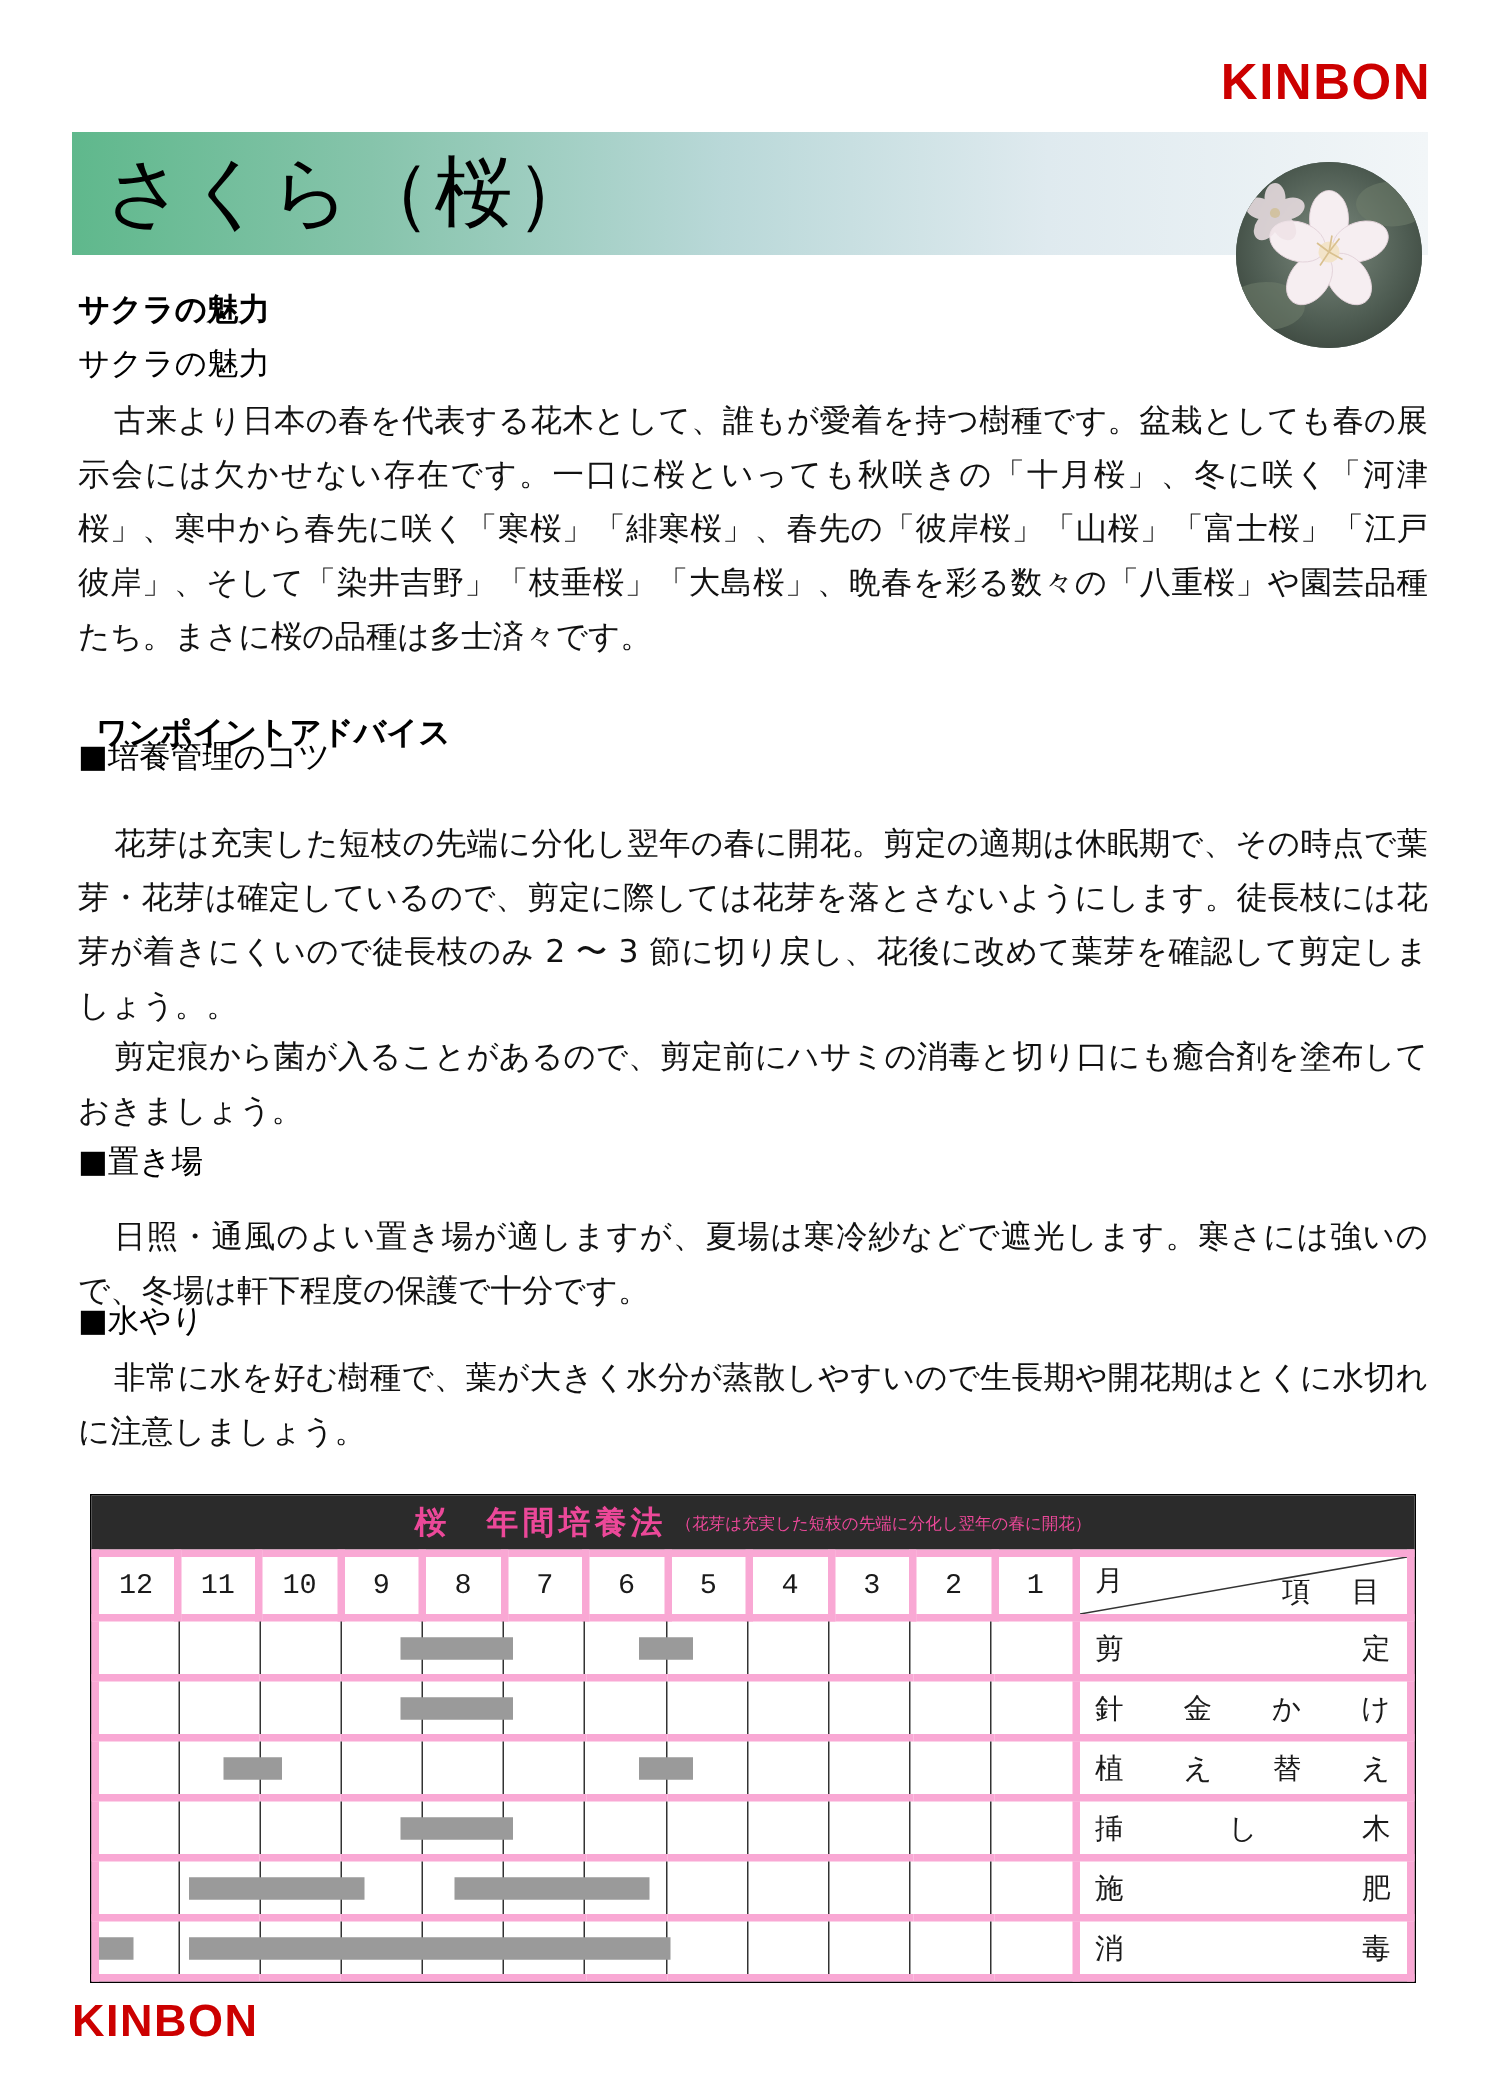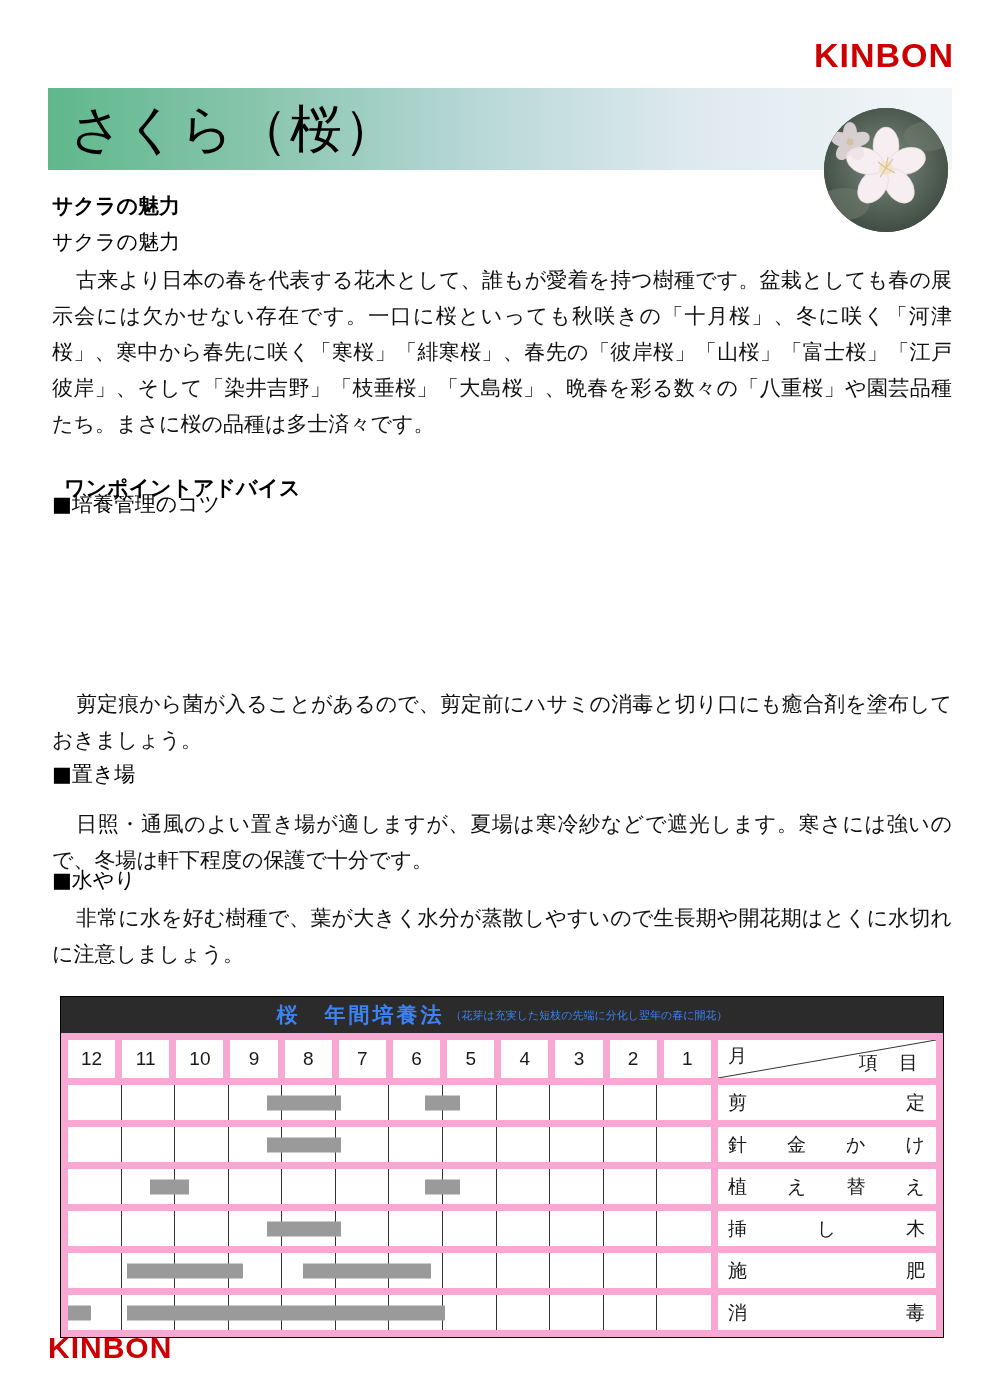--- a/index.html
+++ b/index.html
@@ -119,21 +119,21 @@
   .cal-wrap {
     position: absolute;
     left: 60px;
     top: 996px;
     width: 884px;
     border: 1px solid #000;
     box-sizing: border-box;
   }
   .cal-title {
     background: #2b2b2b;
-    color: #3b82f6;
+    color: #ec4899;
     height: 36px;
     display: flex;
     align-items: center;
     justify-content: center;
     font-family: "DejaVu Serif", "Liberation Serif", serif;
   }
   .cal-title .t-main {
     font-size: 21px;
     font-weight: bold;
     letter-spacing: 3px;
@@ -142,26 +142,26 @@
     font-size: 11px;
     margin-left: 6px;
     letter-spacing: 0px;
   }
   table.cal {
     border-collapse: collapse;
     width: 100%;
     table-layout: fixed;
   }
   table.cal td {
-    border: 7px solid #f9a8d4;
+    border: 5px solid #f9a8d4;
     height: 35px;
     padding: 0;
     text-align: center;
     font-size: 19px;
-    font-family: Liberation Sans, sans-serif;
+    font-family: Liberation Mono, monospace;
     position: relative;
   }
   table.cal td.month-head {
     height: 38px;
     font-size: 19px;
   }
   table.cal td.label {
     width: 218px;
     text-align: left;
     font-size: 19px;
@@ -263,20 +263,21 @@
       </g>
     </svg>
   </div>
 
   <div class="section-head" id="charm-head">サクラの魅力</div>
   <div class="subhead" id="family-line">サクラの魅力</div>
   <div class="para" id="charm-body">古来より日本の春を代表する花木として、誰もが愛着を持つ樹種です。盆栽としても春の展示会には欠かせない存在です。一口に桜といっても秋咲きの「十月桜」、冬に咲く「河津桜」、寒中から春先に咲く「寒桜」「緋寒桜」、春先の「彼岸桜」「山桜」「富士桜」「江戸彼岸」、そして「染井吉野」「枝垂桜」「大島桜」、晩春を彩る数々の「八重桜」や園芸品種たち。まさに桜の品種は多士済々です。</div>
 
   <div class="section-head" id="advice-head">ワンポイントアドバイス</div>
   <div class="subhead" id="care-head">■培養管理のコツ</div>
+  <div class="para" id="care-body1">花芽は充実した短枝の先端に分化し翌年の春に開花。剪定の適期は休眠期で、その時点で葉芽・花芽は確定しているので、剪定に際しては花芽を落とさないようにします。徒長枝には花芽が着きにくいので徒長枝のみ 2 〜 3 節に切り戻し、花後に改めて葉芽を確認して剪定しましょう。。</div>
   <div class="para" id="care-body2">剪定痕から菌が入ることがあるので、剪定前にハサミの消毒と切り口にも癒合剤を塗布しておきましょう。</div>
 
   <div class="subhead" id="place-head">■置き場</div>
   <div class="para" id="place-body">日照・通風のよい置き場が適しますが、夏場は寒冷紗などで遮光します。寒さには強いので、冬場は軒下程度の保護で十分です。</div>
 
   <div class="subhead" id="water-head">■水やり</div>
   <div class="para" id="water-body">非常に水を好む樹種で、葉が大きく水分が蒸散しやすいので生長期や開花期はとくに水切れに注意しましょう。</div>
 
   <div class="cal-wrap">
     <div class="cal-title">

